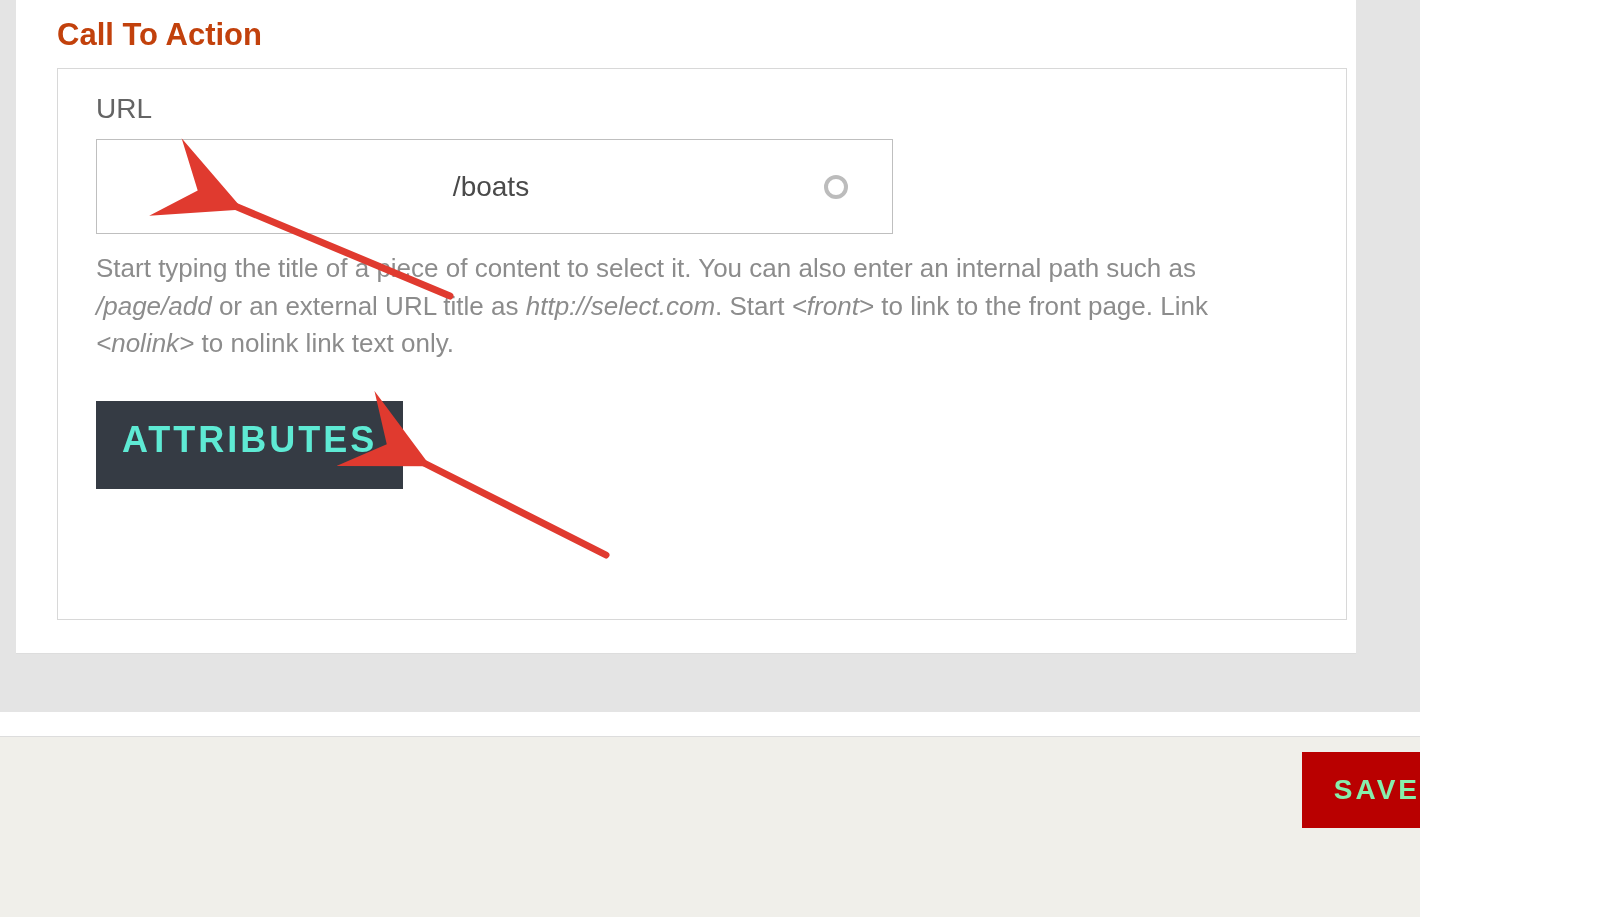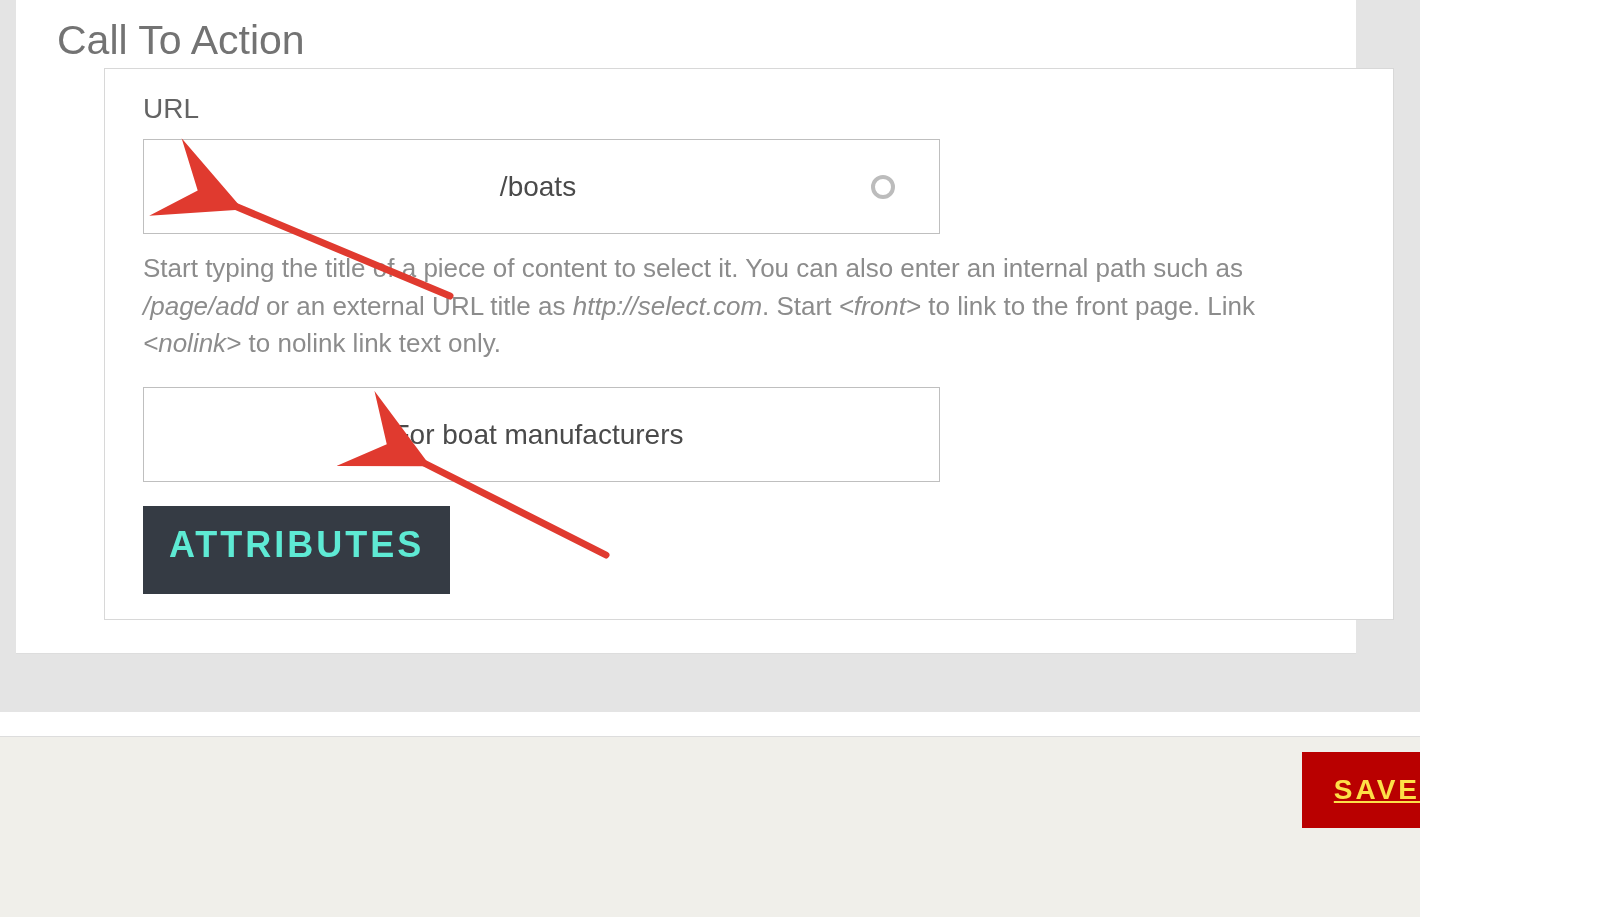--- a/index.html
+++ b/index.html
@@ -11,33 +11,32 @@
   }
   .outer-white {
     position: absolute;
     left: 16px; top: 0; width: 1340px; height: 654px;
     background: #fff;
     border-bottom: 1px solid #ddd;
   }
   .section-title {
     position: absolute;
     left: 41px; top: 17px;
-    font-size: 41px;
-    font-weight: 400;
-    color: #737373;
+    font-size: 31px;
+    font-weight: 700;
+    color: #c2410c;
   }
   .fieldset {
     position: absolute;
     left: 41px; top: 68px;
     width: 1290px;
     height: 552px;
     border: 1px solid #d8d8d8;
     background: #fff;
     padding: 24px 38px 32px 38px;
-    margin-left: 47px;
   }
   .label {
     font-size: 28px;
     font-weight: 400;
     color: #646464;
     margin-bottom: 14px;
     display: block;
   }
   .input-wrap {
     position: relative;
@@ -96,28 +95,27 @@
     content: "";
     position: absolute;
     left: 0; top: 0; width: 1600px; height: 24px;
     background: #fff;
     border-bottom: 1px solid #ddd;
   }
   .save-btn {
     position: absolute;
     right: 150px; top: 752px;
     background: #b90000;
-    color: #fde047;
+    color: #86efac;
     font-size: 28px;
     font-weight: 700;
     letter-spacing: 3px;
     padding: 22px 30px 22px 32px;
     border: none;
     cursor: pointer;
-    text-decoration: underline;
   }
   
   .right-scrollbar {
     position: absolute;
     left: 1420px; top: 0;
     width: 180px; height: 917px;
     background: #fff;
   }
   
   .annotation-svg {
@@ -143,23 +141,20 @@
     <div class="input-wrap">
       <input type="text" class="text-input" value="/boats" style="">
       <span class="spinner-icon"></span>
     </div>
 
     <p class="help-text">
       <span>Start typing the title of a piece of content to select it. You can also enter an internal path such as </span><i>/page/add</i><span> or an external URL title as </span><i>http://select.com</i><span>. Start </span><i>&lt;front&gt;</i><span> to link to the front page. Link </span><i>&lt;nolink&gt;</i><span> to nolink link text only.</span>
     </p>
 
 
-    <div class="input-wrap" style="margin-bottom:10px;">
-      <input type="text" class="text-input" value="For boat manufacturers" style="">
-    </div>
 
     <button class="attributes-btn">ATTRIBUTES</button>
 
   </div>
 </div>
 
 <div class="bottom-strip"></div>
 
 <button class="save-btn">SAVE</button>
 

